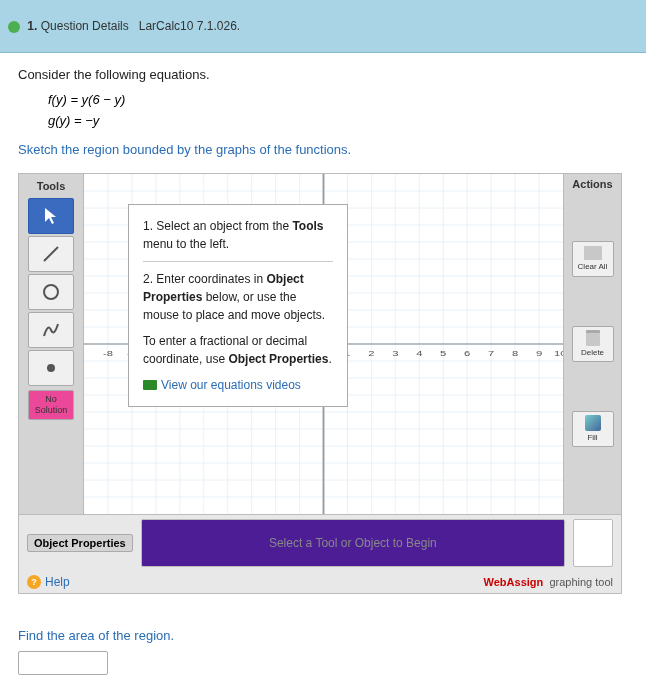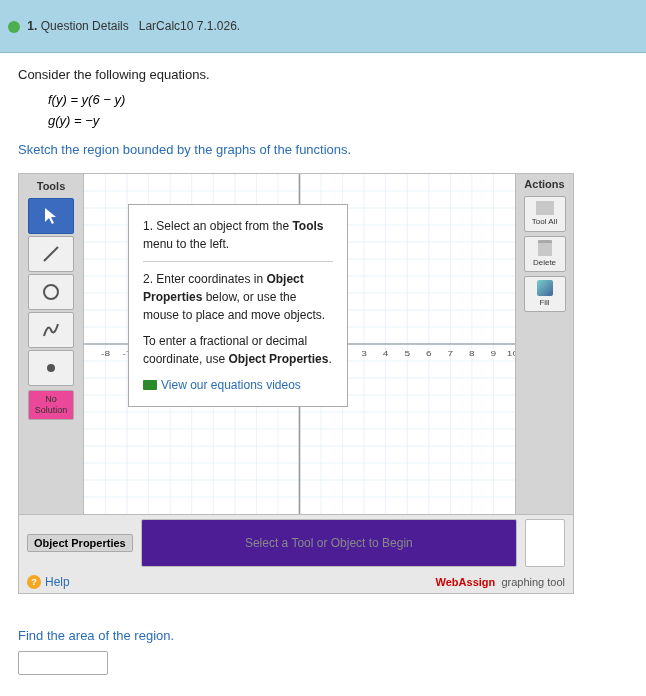--- a/index.html
+++ b/index.html
@@ -54,21 +54,21 @@
       color: #2a6db5;
       font-size: 13px;
       margin-bottom: 16px;
     }
 
     
     .graphing-tool {
       border: 1px solid #bbb;
       background: #e8e8e8;
       position: relative;
-      width: 556px;
+      width: 604px;
     }
 
     .tool-area {
       display: flex;
     }
 
     
     .tools-panel {
       width: 65px;
       background: #d4d4d4;
@@ -181,20 +181,21 @@
 
     
     .actions-panel {
       width: 58px;
       background: #d4d4d4;
       border-left: 1px solid #bbb;
       padding: 4px;
       display: flex;
       flex-direction: column;
       align-items: center;
+      gap: 45px;
     }
     .actions-label {
       font-size: 11px;
       font-weight: bold;
       text-align: center;
       color: #333;
       margin-bottom: 4px;
     }
     .action-btn {
       width: 42px;
@@ -461,21 +462,21 @@
             </a>
           </div>
         </div>
       </div>
 
       <div class="actions-panel">
         <div class="actions-label">Actions</div>
 
         <div class="action-btn">
           <div class="icon-shape" style="background:#c8c8c8; width:18px; height:14px; border-radius:1px;"></div>
-          <span style="font-size:8px;">Tool All</span>
+          <span style="font-size:8px;">Clear All</span>
         </div>
 
         <div class="action-btn">
           <div style="width:14px; height:16px; background:#c8c8c8; border-radius:1px; position:relative; border-top: 3px solid #aaa;"></div>
           <span style="font-size:8px;">Delete</span>
         </div>
 
         <div class="action-btn fill-btn">
           <div style="width:16px;height:16px; background: linear-gradient(135deg,#7cc,#469); border-radius:2px;"></div>
           <span style="font-size:8px;">Fill</span>

